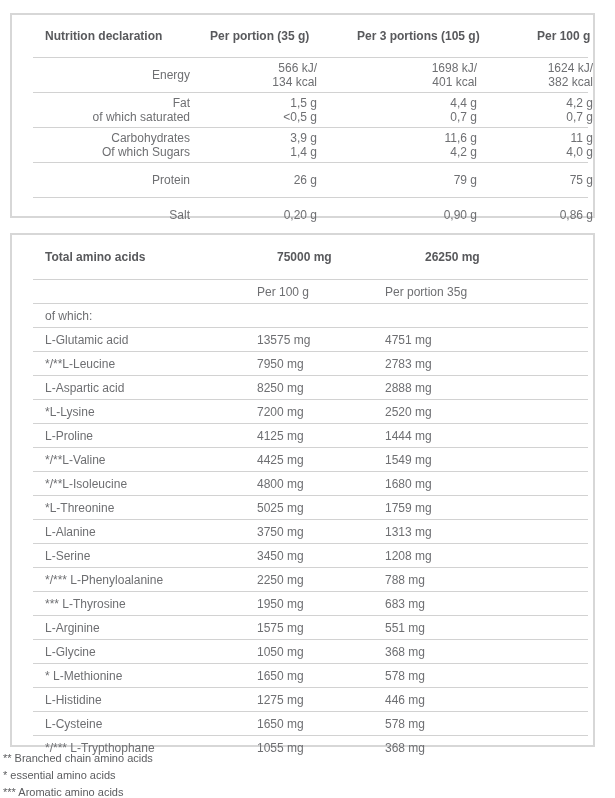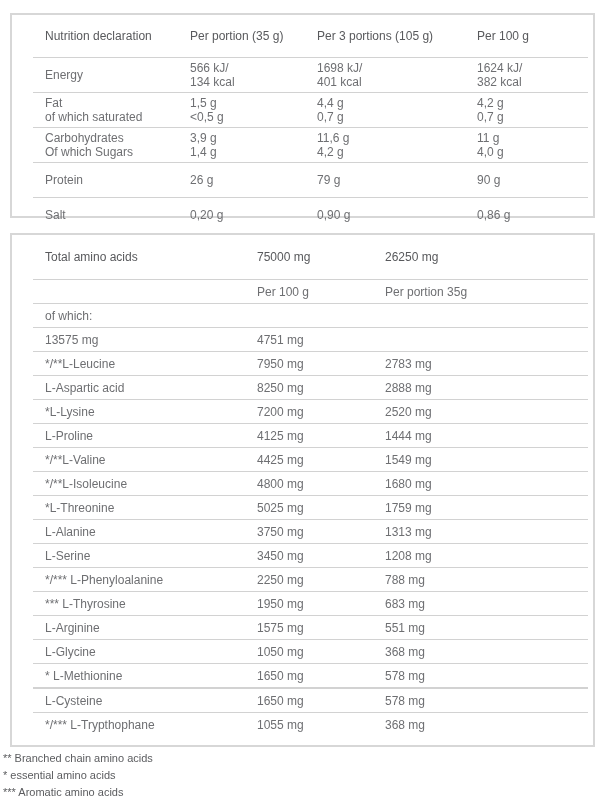--- a/index.html
+++ b/index.html
@@ -31,26 +31,27 @@
     align-items: center;
     color: #6e6f72;
     font-size: 12px;
     line-height: 14px;
     white-space: pre-line;
   }
   .t1-row { grid-template-columns: 178px 127px 160px 1fr; }
   .t2-row { grid-template-columns: 245px 128px 1fr; }
   .row .cell:first-child { padding-left: 33px; }
   .t-header {
-    font-weight: normal;
+    font-weight: bold;
     color: #58595c;
+    gap: 20px;
   }
   #panel1 .t-header { height: 42px; }
   #panel2 .t-header { height: 44px; }
-  .t1-row.data { min-height: 30px; padding: 2px 0; }
+  .t1-row.data { min-height: 30px; padding: 2px 0; text-align: right; }
   .t2-row.data { height: 23px; }
   .sep {
     height: 1px;
     background: #d2d2d2;
     margin: 0 5px 0 21px;
   }
   .footnotes {
     position: absolute;
     left: 3px;
     top: 750px;
@@ -85,21 +86,21 @@
 &lt;0,5 g</div><div class="cell">4,4 g
 0,7 g</div><div class="cell">4,2 g
 0,7 g</div></div>
         <div class="sep"></div>
         <div class="row t1-row data"><div class="cell">Carbohydrates
 Of which Sugars</div><div class="cell">3,9 g
 1,4 g</div><div class="cell">11,6 g
 4,2 g</div><div class="cell">11 g
 4,0 g</div></div>
         <div class="sep"></div>
-        <div class="row t1-row data"><div class="cell">Protein</div><div class="cell">26 g</div><div class="cell">79 g</div><div class="cell">90 g</div></div>
+        <div class="row t1-row data"><div class="cell">Protein</div><div class="cell">26 g</div><div class="cell">79 g</div><div class="cell">75 g</div></div>
         <div class="sep"></div>
         <div class="row t1-row data"><div class="cell">Salt</div><div class="cell">0,20 g</div><div class="cell">0,90 g</div><div class="cell">0,86 g</div></div>
       </div>
   </section>
 
   <section class="panel" id="panel2">
     <div class="row t2-row t-header">
       <div class="cell">Total amino acids</div>
       <div class="cell">75000 mg</div>
       <div class="cell">26250 mg</div>
@@ -111,21 +112,21 @@
       <div class="cell">Per portion 35g</div>
     </div>
     <div class="sep"></div>
     <div class="row t2-row data">
       <div class="cell">of which:</div>
       <div class="cell"></div>
       <div class="cell"></div>
     </div>
     <div id="t2-body">
         <div class="sep"></div>
-        <div class="row t2-row data"><div class="cell">13575 mg</div><div class="cell">4751 mg</div></div>
+        <div class="row t2-row data"><div class="cell">L-Glutamic acid</div><div class="cell">13575 mg</div><div class="cell">4751 mg</div></div>
         <div class="sep"></div>
         <div class="row t2-row data"><div class="cell">*/**L-Leucine</div><div class="cell">7950 mg</div><div class="cell">2783 mg</div></div>
         <div class="sep"></div>
         <div class="row t2-row data"><div class="cell">L-Aspartic acid</div><div class="cell">8250 mg</div><div class="cell">2888 mg</div></div>
         <div class="sep"></div>
         <div class="row t2-row data"><div class="cell">*L-Lysine</div><div class="cell">7200 mg</div><div class="cell">2520 mg</div></div>
         <div class="sep"></div>
         <div class="row t2-row data"><div class="cell">L-Proline</div><div class="cell">4125 mg</div><div class="cell">1444 mg</div></div>
         <div class="sep"></div>
         <div class="row t2-row data"><div class="cell">*/**L-Valine</div><div class="cell">4425 mg</div><div class="cell">1549 mg</div></div>
@@ -141,20 +142,21 @@
         <div class="row t2-row data"><div class="cell">*/*** L-Phenyloalanine</div><div class="cell">2250 mg</div><div class="cell">788 mg</div></div>
         <div class="sep"></div>
         <div class="row t2-row data"><div class="cell">*** L-Thyrosine</div><div class="cell">1950 mg</div><div class="cell">683 mg</div></div>
         <div class="sep"></div>
         <div class="row t2-row data"><div class="cell">L-Arginine</div><div class="cell">1575 mg</div><div class="cell">551 mg</div></div>
         <div class="sep"></div>
         <div class="row t2-row data"><div class="cell">L-Glycine</div><div class="cell">1050 mg</div><div class="cell">368 mg</div></div>
         <div class="sep"></div>
         <div class="row t2-row data"><div class="cell">* L-Methionine</div><div class="cell">1650 mg</div><div class="cell">578 mg</div></div>
         <div class="sep"></div>
+        <div class="row t2-row data"><div class="cell">L-Histidine</div><div class="cell">1275 mg</div><div class="cell">446 mg</div></div>
         <div class="sep"></div>
         <div class="row t2-row data"><div class="cell">L-Cysteine</div><div class="cell">1650 mg</div><div class="cell">578 mg</div></div>
         <div class="sep"></div>
         <div class="row t2-row data"><div class="cell">*/*** L-Trypthophane</div><div class="cell">1055 mg</div><div class="cell">368 mg</div></div>
       </div>
   </section>
 
   <div class="footnotes">
     <div class="footnote">** Branched chain amino acids</div>
     <div class="footnote">* essential amino acids</div>

